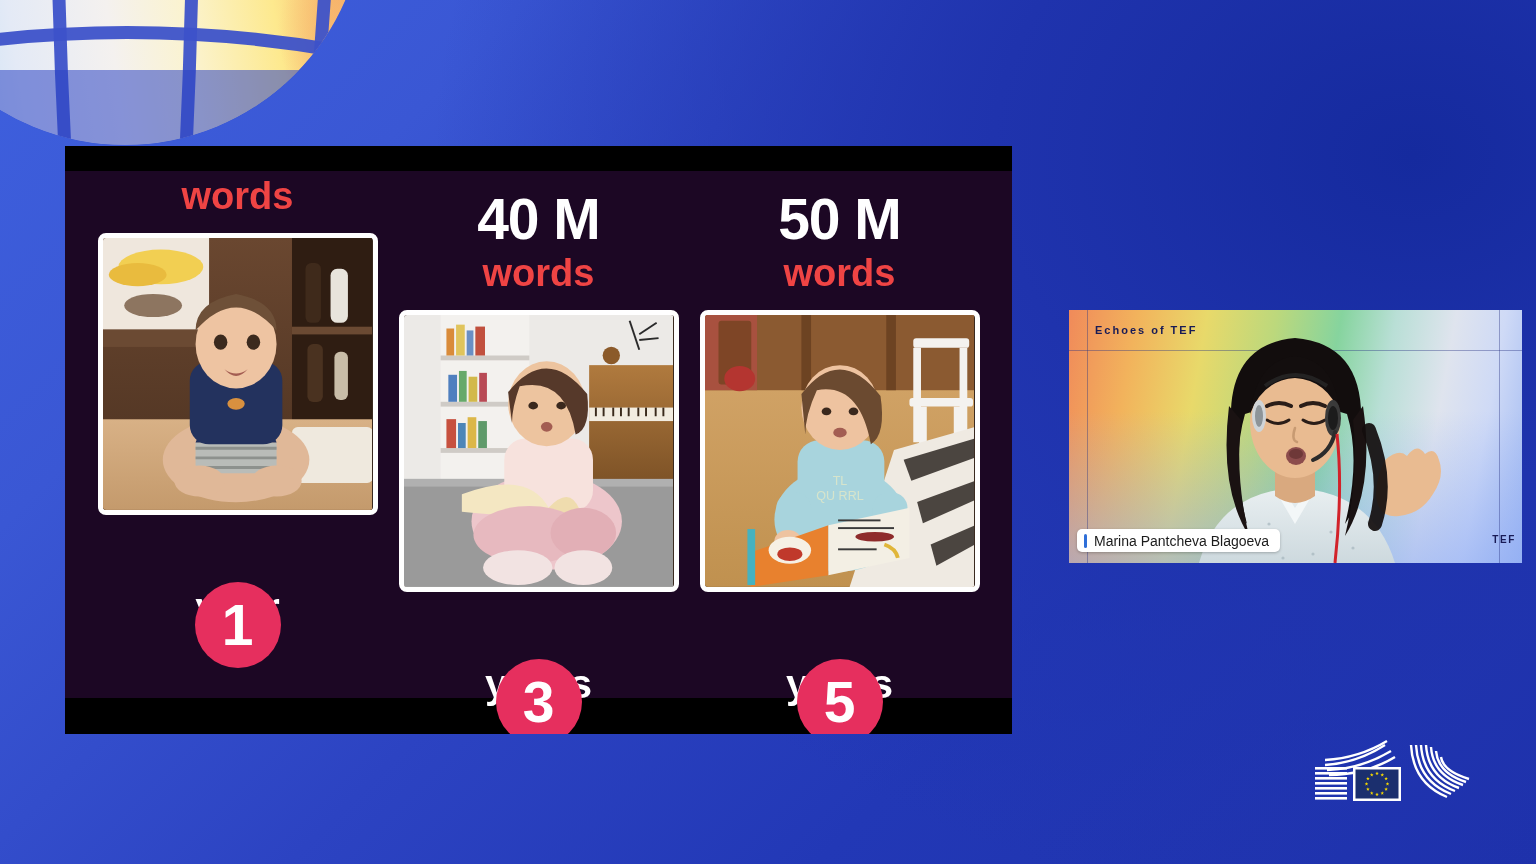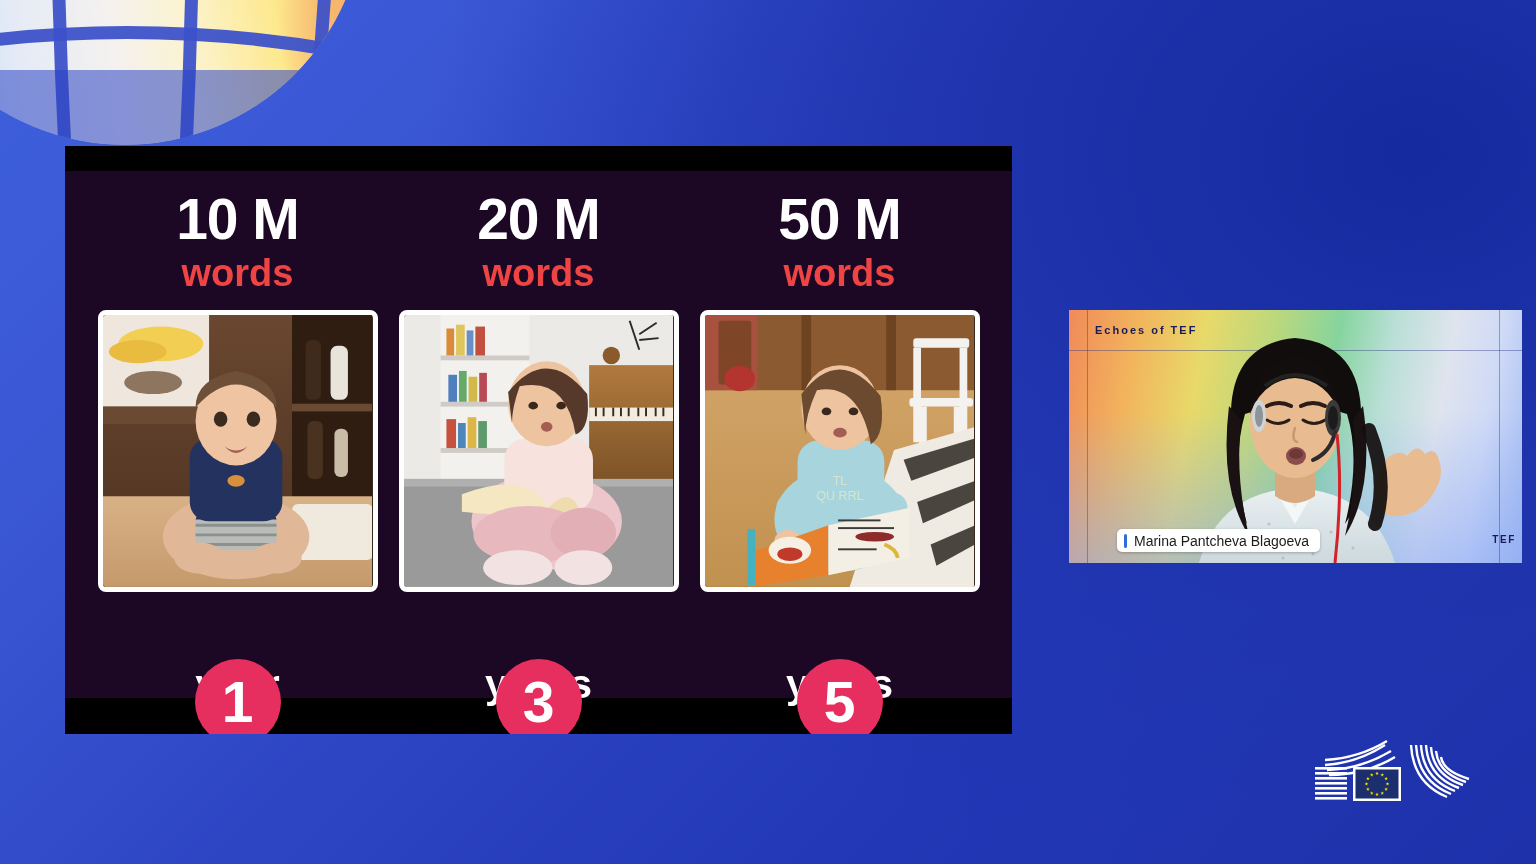--- a/index.html
+++ b/index.html
@@ -195,21 +195,20 @@
     bottom: 11px;
     height: 23px;
     padding: 0 11px 0 7px;
     background: #ffffff;
     border-radius: 5px;
     display: flex;
     align-items: center;
     gap: 7px;
     z-index: 8;
     box-shadow: 0 1px 3px rgba(0,0,0,0.25);
-    margin-left: 40px;
   }
   #name-bar {
     width: 3px;
     height: 14px;
     background: #2f6fd8;
     border-radius: 2px;
   }
   #name-text {
     font-size: 14px;
     color: #1b1b1b;
@@ -272,21 +271,20 @@
       </g>
 
       <rect x="0" y="400" width="790" height="120" fill="#2c43c2" opacity="0.55"></rect>
     </g>
   </svg>
 
   <div id="slide">
     <div id="slide-body">
 
       <div class="col">
-        <div class="count">10 M</div>
         <div class="count-unit">words</div>
 
         <div class="photo-frame">
           <div class="photo-inner">
             <svg class="scene" viewBox="0 0 280 282" preserveAspectRatio="xMidYMid slice">
               <defs>
                 <linearGradient id="p1wood" x1="0" y1="0" x2="0" y2="1">
                   <stop offset="0%" stop-color="#6a4730"></stop>
                     <stop offset="100%" stop-color="#4b3120"></stop>
                 </linearGradient>
@@ -329,21 +327,21 @@
               <ellipse cx="180" cy="252" rx="26" ry="16" fill="#e0b898"></ellipse>
             </svg>
           </div>
         </div>
 
         <div class="age-badge">1</div>
         <div class="age-unit">year</div>
       </div>
 
       <div class="col">
-        <div class="count">20 M</div>
+        <div class="count">40 M</div>
         <div class="count-unit">words</div>
 
         <div class="photo-frame">
           <div class="photo-inner">
             <svg class="scene" viewBox="0 0 280 282" preserveAspectRatio="xMidYMid slice">
               <defs>
                 <linearGradient id="p2piano" x1="0" y1="0" x2="0" y2="1">
                   <stop offset="0%" stop-color="#b07a3e"></stop>
                     <stop offset="100%" stop-color="#7e5327"></stop>
                 </linearGradient>

